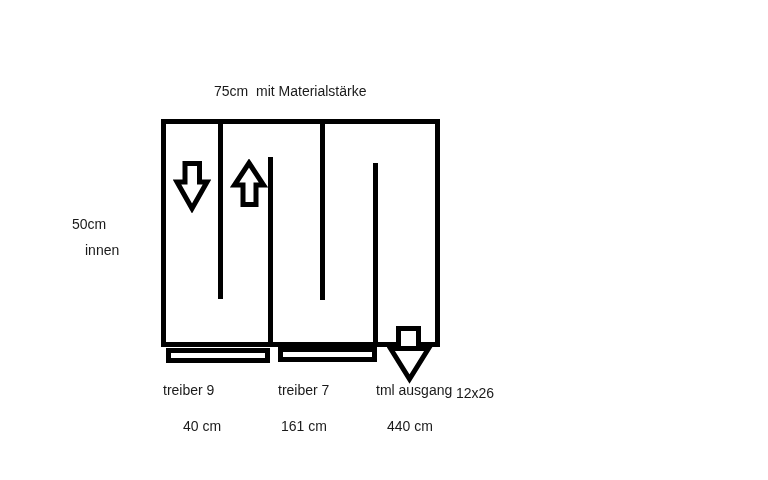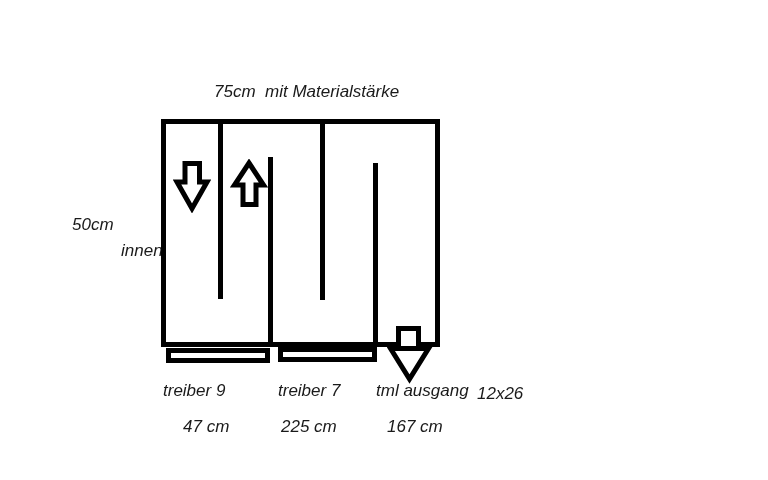--- a/index.html
+++ b/index.html
@@ -9,26 +9,26 @@
   }
   html,body{margin:0;padding:0;background:#fff;}
   .canvas{
     position:relative;
     width:768px;height:480px;
     background:var(--bg);
     font-family:"Liberation Sans", sans-serif;
     color:var(--text);
     overflow:hidden;
   }
-  .txt{position:absolute;font-size:17px;line-height:19px;white-space:pre;font-style:italic;}
+  .txt{position:absolute;font-size:14px;line-height:19px;white-space:pre;}
   
   .title{left:214px;top:82px;}
   
   .dim-l1{left:72px;top:215px;}
-  .dim-l2{left:85px;top:241px;margin-left:36px;}
+  .dim-l2{left:85px;top:241px;}
   
   .box{
     position:absolute;left:161px;top:119px;width:279px;height:228px;
     border:5px solid var(--line);box-sizing:border-box;background:var(--bg);
   }
   .divider{position:absolute;width:5px;background:var(--line);}
   .d1{left:218px;top:119px;height:180px;}
   .d2{left:268px;top:157px;height:190px;}
   .d3{left:320px;top:119px;height:181px;}
   .d4{left:373px;top:163px;height:184px;}
@@ -39,21 +39,21 @@
   
   .arrow{position:absolute;}
   .arrow polygon,.arrow path{stroke:var(--line);stroke-width:5;fill:var(--bg);stroke-linejoin:miter;}
   .arrowA{left:173px;top:159px;}
   .arrowB{left:230px;top:159px;}
   .arrowC{left:387px;top:322px;z-index:3;}
   
   .lab-t1{left:163px;top:381px;}
   .lab-t2{left:278px;top:381px;}
   .lab-tml{left:376px;top:381px;}
-  .lab-port{left:477px;top:384px;}
+  .lab-port{left:456px;top:384px;}
   .meas-1{left:183px;top:417px;}
   .meas-2{left:281px;top:417px;}
   .meas-3{left:387px;top:417px;}
 </style>
 </head>
 <body>
 
 <div class="canvas">
 
   <div class="txt title">75cm  mit Materialstärke</div>
@@ -80,17 +80,17 @@
   </svg>
 
   <div class="slot slot1"></div>
   <div class="slot slot2"></div>
 
   <div class="txt lab-t1">treiber 9</div>
   <div class="txt lab-t2">treiber 7</div>
   <div class="txt lab-tml">tml ausgang</div>
   <div class="txt lab-port">12x26</div>
 
-  <div class="txt meas-1">47 cm</div>
-  <div class="txt meas-2">225 cm</div>
-  <div class="txt meas-3">167 cm</div>
+  <div class="txt meas-1">40 cm</div>
+  <div class="txt meas-2">161 cm</div>
+  <div class="txt meas-3">440 cm</div>
 
 </div>
 
 </body></html>

